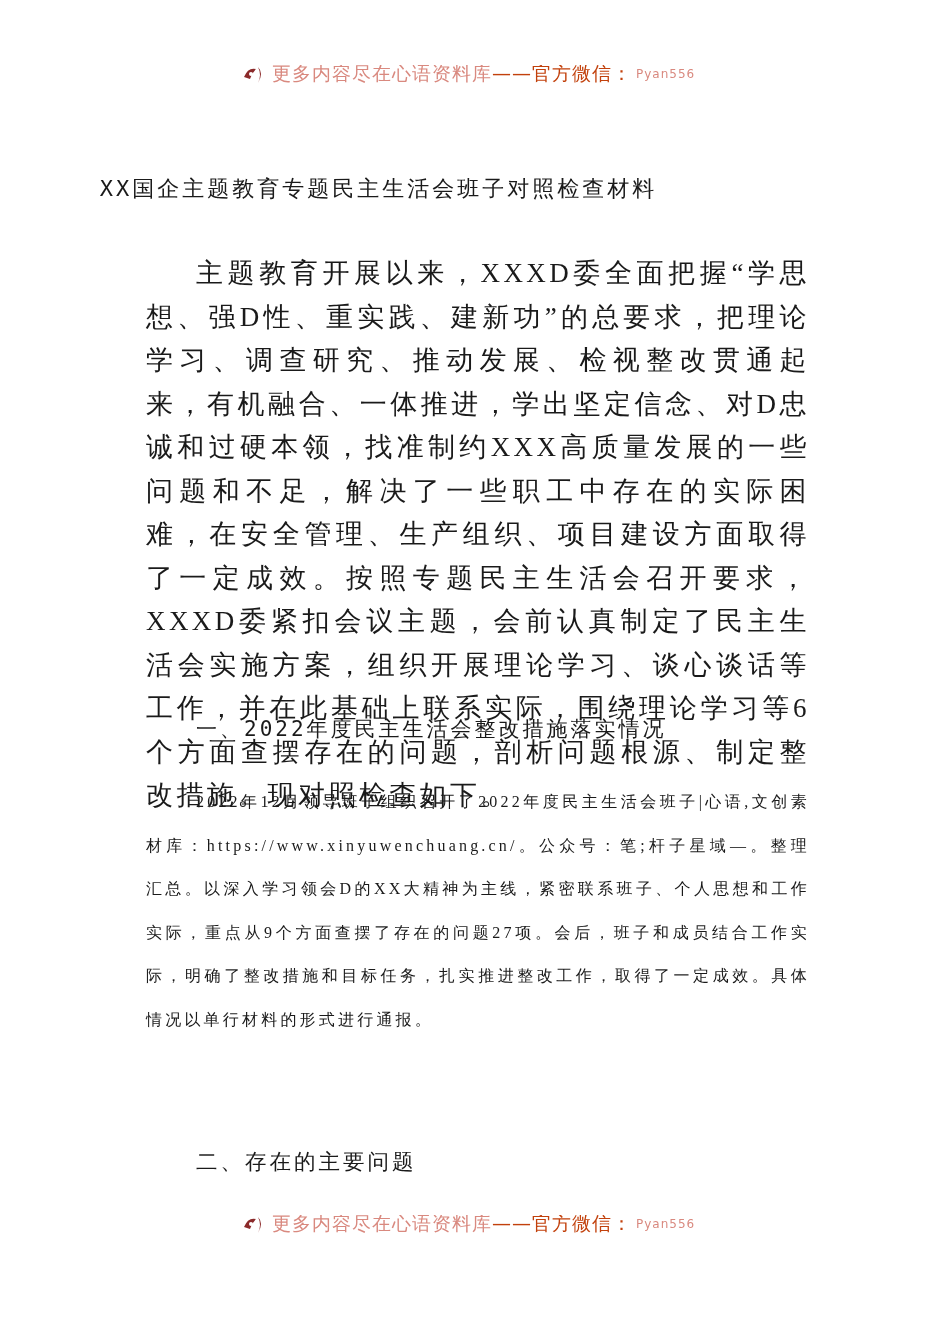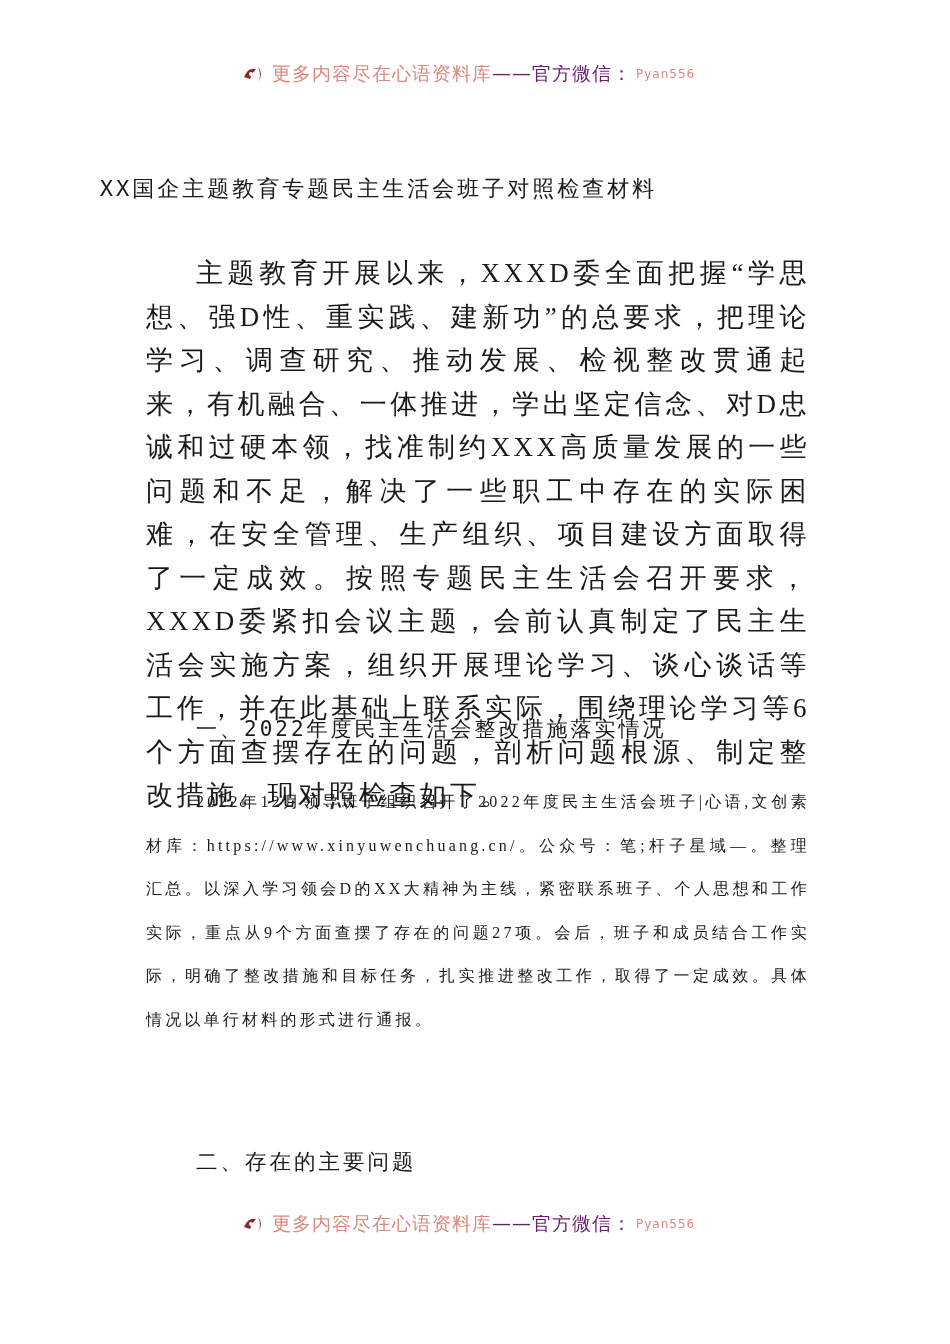--- a/index.html
+++ b/index.html
@@ -36,21 +36,21 @@
       overflow: hidden;
       margin-top: 6px;
     }
     .wm-logo {
       width: 28px;
       height: 22px;
       margin-right: 4px;
       display: inline-block;
     }
     .wm-red { color: #d9897f; }
-    .wm-gray { color: #701a75; }
+    .wm-gray { color: #c2410c; }
     .wm-id { color: #d9897f; margin-left: 4px; font-size: 12px; }
 
     .title {
       position: absolute;
       top: 174px;
       left: 0;
       width: 757px;
       text-align: center;
       font-family: "DejaVu Sans Mono", "Liberation Mono", monospace;
       font-size: 22px;

